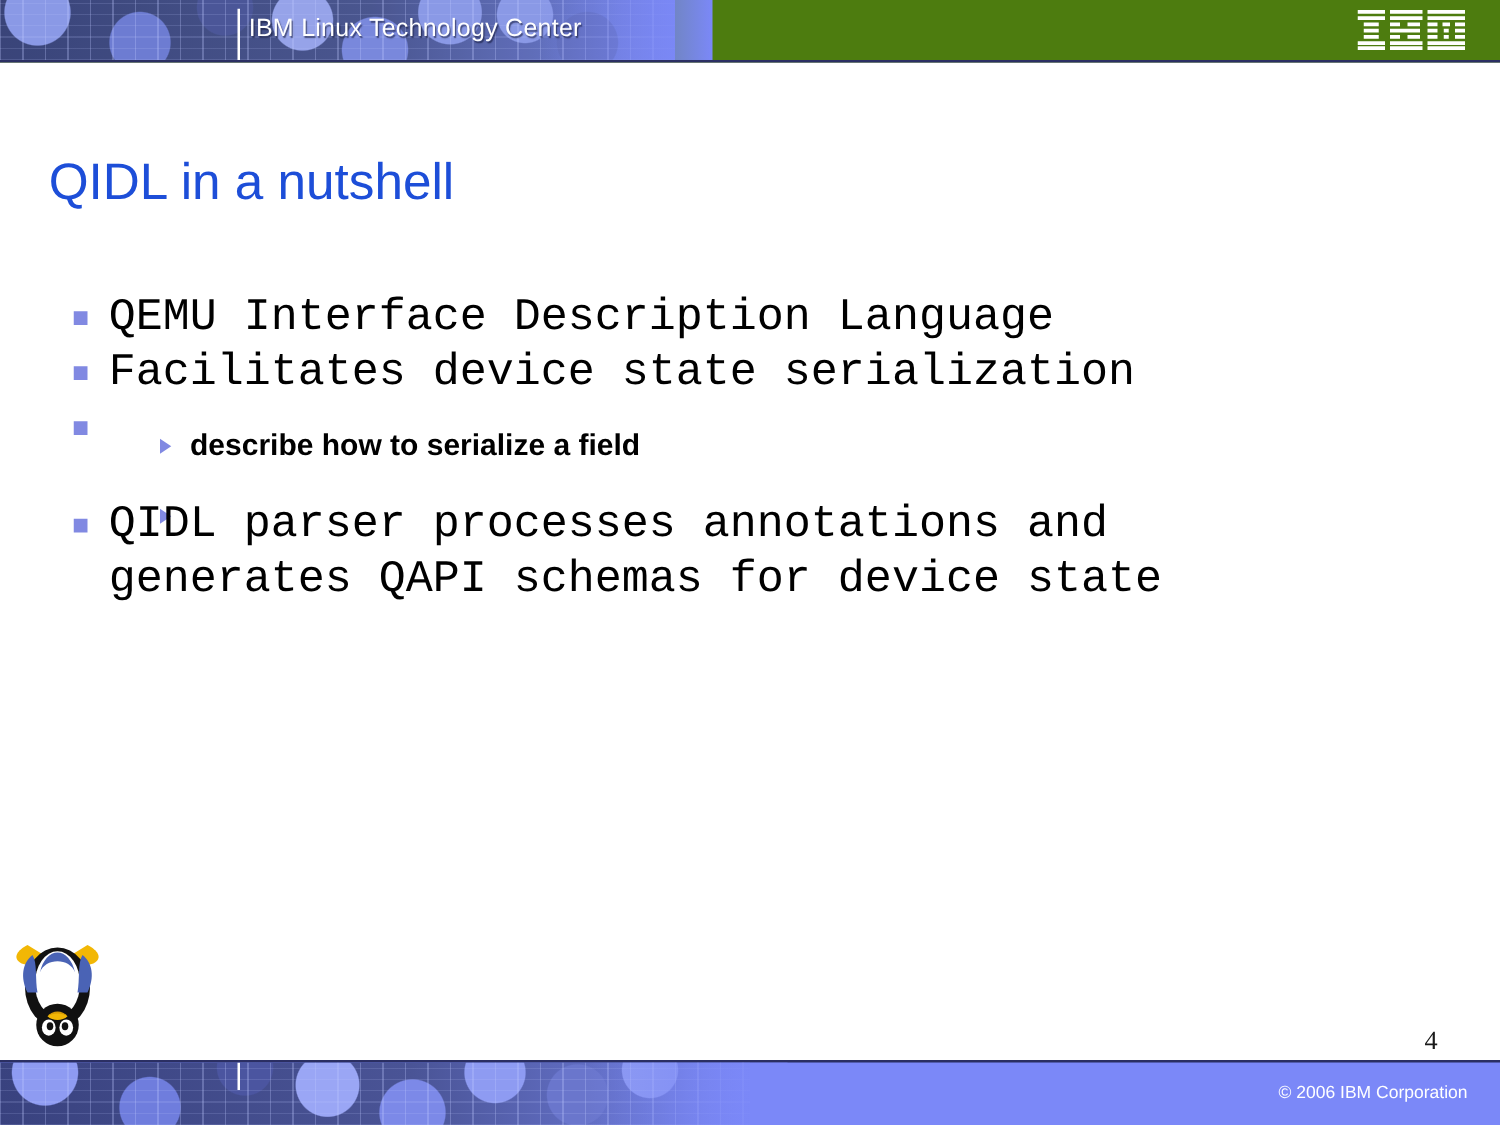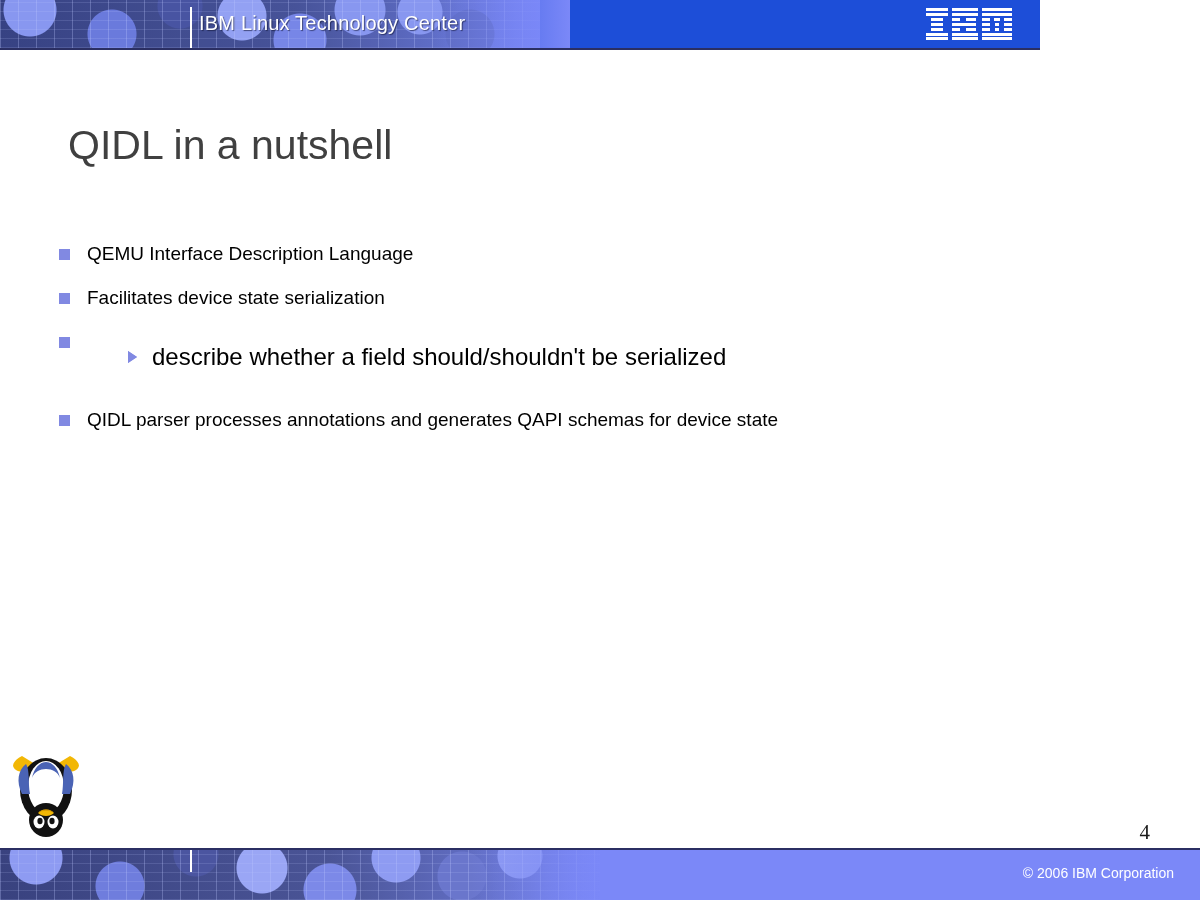--- a/index.html
+++ b/index.html
@@ -12,23 +12,23 @@
     background: #ffffff;
     font-family: "Liberation Sans", sans-serif;
     overflow: hidden;
     position: relative;
   }
 
   
   .header {
     position: absolute;
     top: 0; left: 0;
-    width: 1040px;
+    width: 1200px;
     height: 48px;
-    background: #1d4ed8;
+    background: #4d7c0f;
     border-bottom: 2px solid #2b2f63;
     overflow: hidden;
   }
   .header-texture {
     position: absolute;
     top: 0; left: 0;
     width: 540px;
     height: 48px;
     background-color: #3b4487;
     background-image:
@@ -82,42 +82,43 @@
     position: absolute;
     right: 22px;
     top: 8px;
     width: 92px;
     height: 32px;
   }
 
   
   .slide-title {
     position: absolute;
-    left: 68px;
+    left: 39px;
     top: 122px;
     font-size: 41px;
-    color: #404040;
+    color: #1d4ed8;
     font-weight: normal;
     white-space: nowrap;
   }
 
   
   .content {
     position: absolute;
     left: 56px;
     top: 232px;
     width: 1090px;
   }
   .bullet-l1 {
     position: relative;
     padding-left: 31px;
-    font-size: 19px;
+    font-size: 36px;
     line-height: 44px;
     color: #000000;
     margin: 0 0 0 0;
+    font-family: Liberation Mono, monospace;
   }
   .bullet-l1 .sq {
     position: absolute;
     left: 3px;
     top: 17px;
     width: 11px;
     height: 11px;
     background: #8189e2;
   }
   .bullet-l1.bold { font-weight: bold; }
@@ -285,25 +286,25 @@
     <span class="sq"></span>
     <span>Facilitates device state serialization</span>
   </div>
 
   <div class="bullet-l1 bold">
     <span class="sq"></span>
   </div>
 
   <div class="bullet-l2 bold spaced">
     <span class="tri"></span>
+    <span>describe how to serialize a field</span>
   </div>
 
   <div class="bullet-l2 spaced">
     <span class="tri"></span>
-    <span>describe whether a field should/shouldn't be serialized</span>
   </div>
 
   <div class="bullet-l1 wrap2" style="margin-top:22px;">
     <span class="sq"></span>
     <span>QIDL parser processes annotations and generates QAPI schemas for device state</span>
   </div>
 
 
 </div>
 

